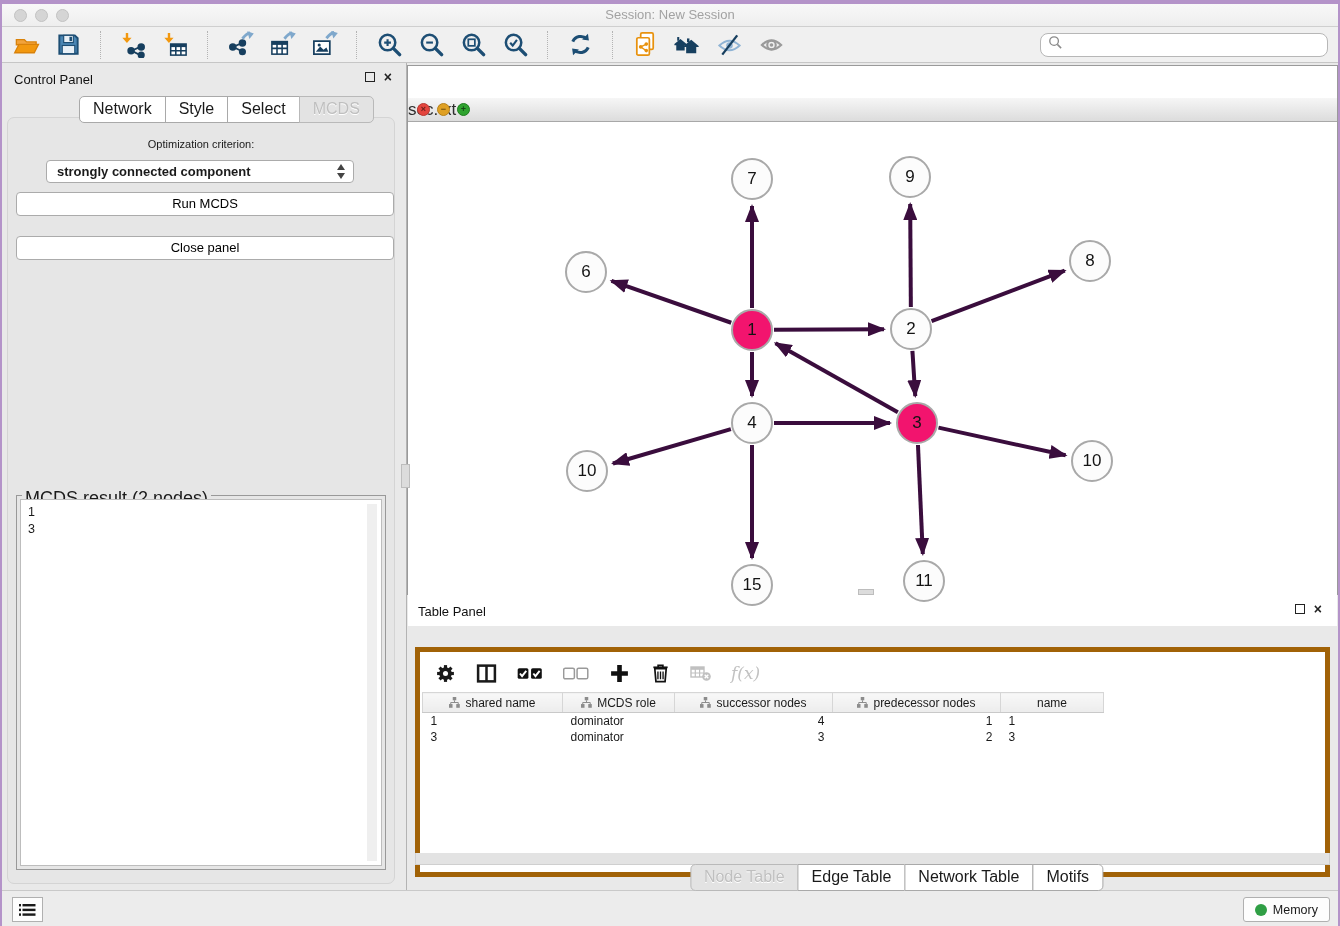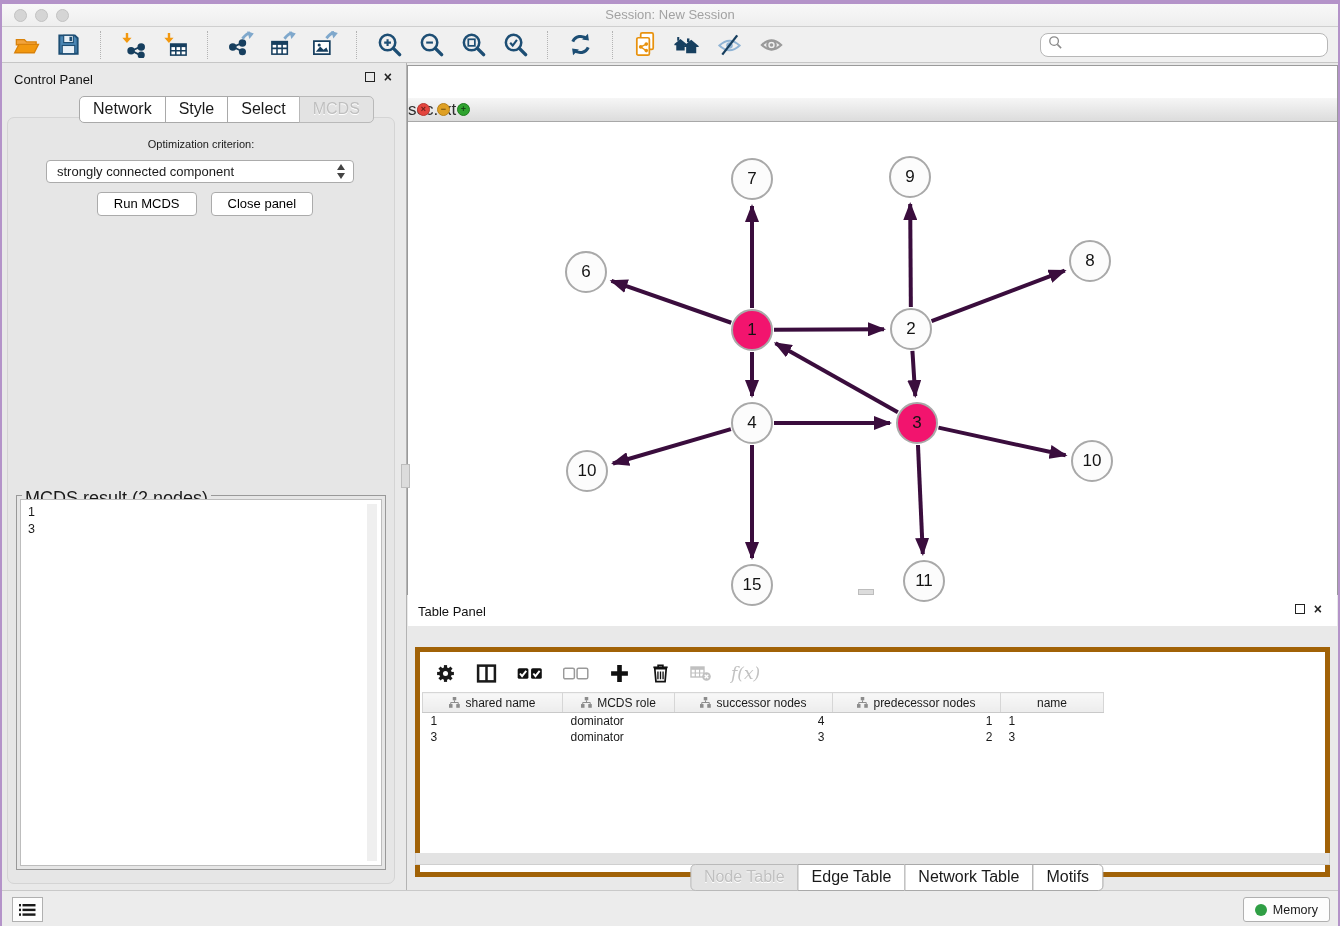--- a/index.html
+++ b/index.html
@@ -41,26 +41,26 @@
   .close-icon { font-size:14px; font-weight:bold; color:#222; line-height:10px; }
   .tabs-row { position:absolute; left:77px; top:33px; display:flex; z-index:5;}
   .tab { padding:3px 13px 4px; font-size:16px; background:#fff; border:1px solid #a9a9a9; margin-left:-1px; cursor:default;}
   .tab:first-child { border-radius:5px 0 0 5px; margin-left:0;}
   .tab:last-child { border-radius:0 5px 5px 0;}
   .tab.selected { background:#e3e3e3; color:#bfbfbf; text-shadow:0 1px 0 #fff; border-color:#b9b9b9;}
   .cp-content { position:absolute; left:5px; right:11px; top:54px; bottom:6px;
     background:#e6e6e6; border:1px solid #d4d4d4; border-radius:7px; }
   .opt-label { text-align:center; margin-top:20px; font-size:11px; }
   .dropdown { position:absolute; left:38px; right:40px; top:42px; height:23px; background:#fff;
-    border:1px solid #ababab; border-radius:4px; font-size:13px; line-height:21px; padding-left:10px;}
+    border:1px solid #ababab; border-radius:4px; font-size:13px; line-height:21px; padding-left:10px;font-weight:bold;}
   .stepper { position:absolute; right:7px; top:3px; width:9px; height:15px;}
   .stepper:before, .stepper:after { content:""; position:absolute; left:0; border-left:4.5px solid transparent; border-right:4.5px solid transparent;}
   .stepper:before { top:0; border-bottom:6px solid #444;}
   .stepper:after { bottom:0; border-top:6px solid #444;}
-  .btn-row { position:absolute; top:74px; left:8px; right:0; display:flex; justify-content:center; gap:14px;}
+  .btn-row { position:absolute; top:74px; left:8px; right:0; display:flex; justify-content:center; gap:20px;flex-direction:column;}
   .aq-btn { background:#fff; border:1px solid #ababab; border-radius:4px; font-size:13px; padding:3px 16px 4px; }
   .group-box { position:absolute; left:8px; right:8px; top:377px; bottom:13px; border:1px solid #999; }
   .group-label { position:absolute; top:-8px; left:5px; background:#e6e6e6; padding:0 3px; font-size:18px; }
   .result-area { position:absolute; inset:3px; background:#fff; border:1px solid #bdbdbd;
     font-size:12.5px; line-height:17px; padding:4px 0 0 7px; white-space:pre-line;}
   .result-scroll { position:absolute; top:4px; bottom:4px; right:4px; width:10px; background:#efefef; }
 
   
   .divider-v { position:absolute; left:406px; top:63px; bottom:36px; width:1px; background:#b3b3b3;}
   .v-grip { position:absolute; left:401px; top:464px; width:9px; height:24px;

